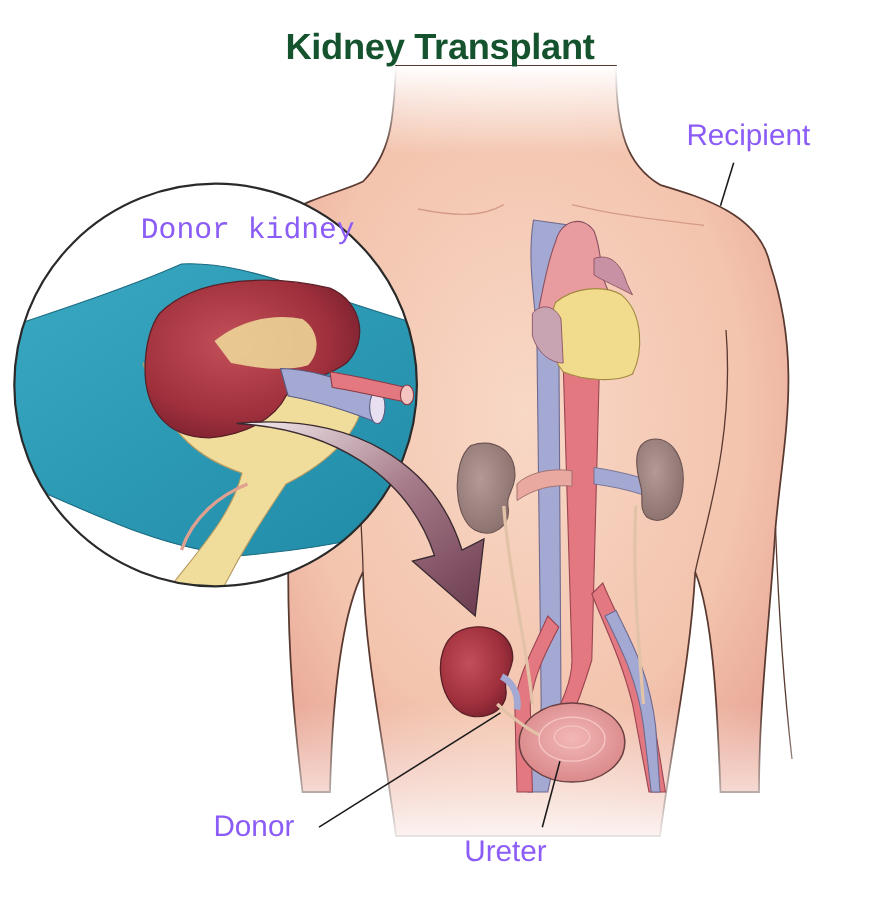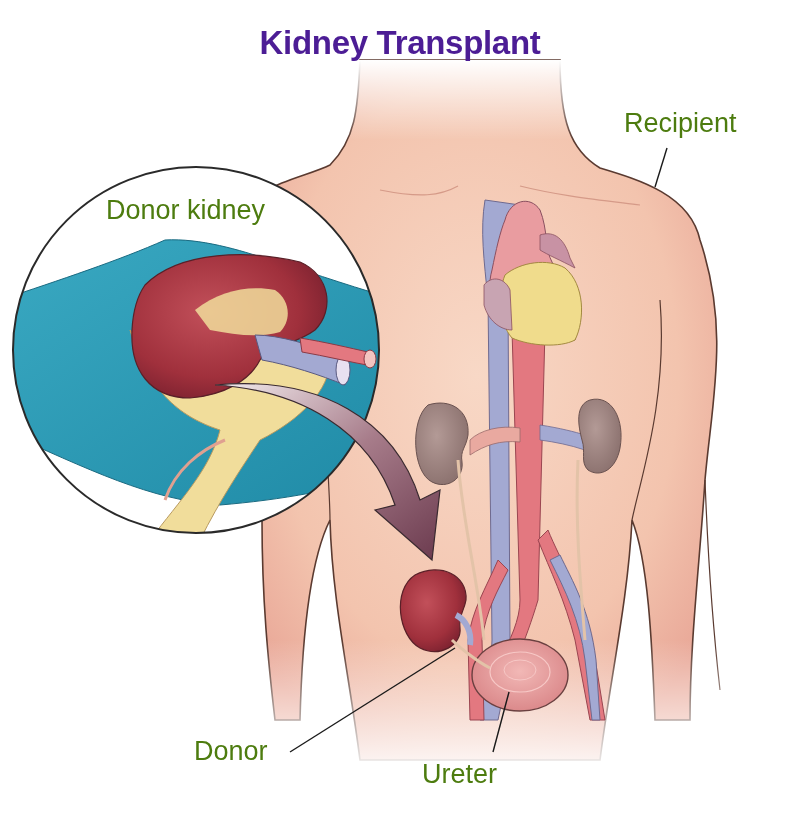--- a/index.html
+++ b/index.html
@@ -1,21 +1,21 @@
 <!DOCTYPE html>
 <html><head>
 <meta charset="utf-8">
 <style>
   html, body { margin:0; padding:0; background:#ffffff; }
   body { width:800px; height:825px; position:relative; overflow:hidden; font-family:"Liberation Sans", sans-serif; }
   #stage { position:absolute; left:0; top:0; width:800px; height:825px; }
-  .title { position:absolute; left:0; top:24px; width:800px; text-align:center; font-size:33px; font-weight:bold; color:#4c1d95; letter-spacing:-0.3px; font-family:"Liberation Sans", sans-serif; }
-  .label { position:absolute; font-size:27px; color:#4d7c0f; font-family:"Liberation Sans", sans-serif; }
+  .title { position:absolute; left:0; top:24px; width:800px; text-align:center; font-size:33px; font-weight:bold; color:#14532d; letter-spacing:-0.3px; font-family:"Liberation Sans", sans-serif; }
+  .label { position:absolute; font-size:27px; color:#8b5cf6; font-family:"Liberation Sans", sans-serif; }
   #lbl-recipient { left:624px; top:108px; }
-  #lbl-donor { left:106px; top:195px; }
+  #lbl-donor { left:128px; top:195px;font-family:Liberation Mono, monospace; }
   #lbl-ureter { left:194px; top:736px; }
   #lbl-bladder { left:422px; top:759px; }
 </style>
 </head>
 <body>
 
 <div id="stage">
 <svg width="800" height="825" viewBox="0 0 800 825" xmlns="http://www.w3.org/2000/svg">
   <defs>
     <radialGradient id="skinGrad" cx="50%" cy="45%" r="60%">

